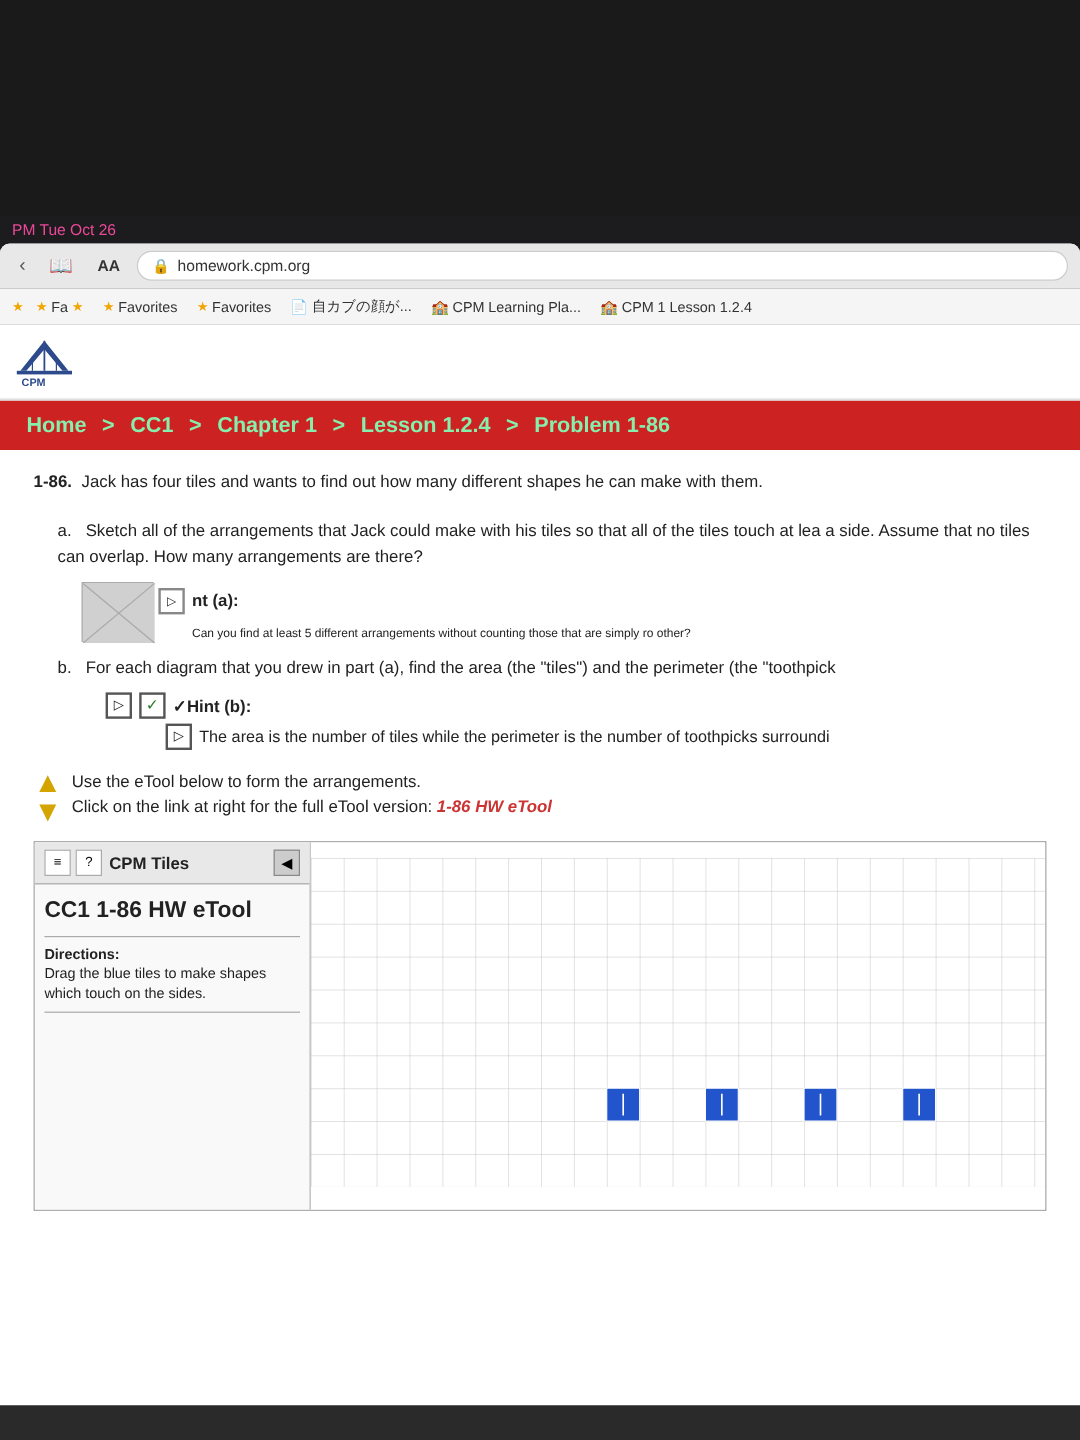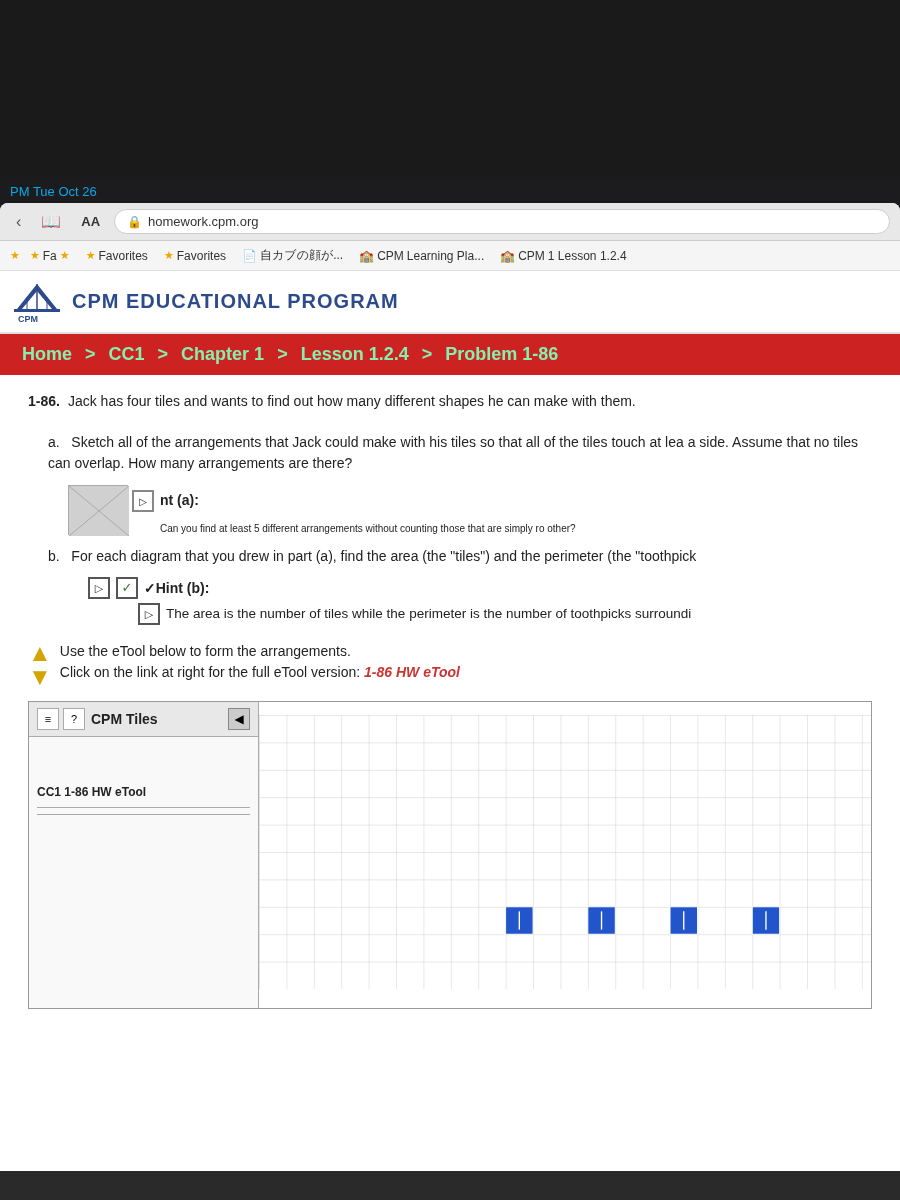--- a/index.html
+++ b/index.html
@@ -19,21 +19,21 @@
     }
 
     
     .browser-wrapper {
       background: #1c1c1e;
       width: 100%;
     }
 
     .status-bar {
       background: #1c1c1e;
-      color: #0ea5e9;
+      color: #ec4899;
       font-size: 13px;
       padding: 4px 10px;
       display: flex;
       align-items: center;
       gap: 8px;
     }
 
     .browser-chrome {
       background: #f0f0f0;
       border-top-left-radius: 8px;
@@ -270,24 +270,23 @@
       font-size: 14px;
       flex: 1;
     }
 
     .etool-panel-body {
       padding: 8px;
       font-size: 13px;
     }
 
     .etool-subtitle {
-      font-size: 12px;
+      font-size: 19px;
       font-weight: bold;
       margin-bottom: 6px;
-      margin-top: 38px;
     }
 
     .etool-divider {
       border: none;
       border-top: 1px solid #aaa;
       margin: 6px 0;
     }
 
     .etool-directions {
       font-size: 12px;
@@ -383,21 +382,20 @@
           <svg viewBox="0 0 50 45" xmlns="http://www.w3.org/2000/svg">
 
             <rect x="2" y="30" width="46" height="3" fill="#2c4a8c"></rect>
             <polygon points="25,5 5,30 10,30 25,12 40,30 45,30" fill="#2c4a8c"></polygon>
             <line x1="25" y1="5" x2="25" y2="30" stroke="#2c4a8c" stroke-width="1.5"></line>
             <line x1="15" y1="18" x2="15" y2="30" stroke="#2c4a8c" stroke-width="1"></line>
             <line x1="35" y1="18" x2="35" y2="30" stroke="#2c4a8c" stroke-width="1"></line>
             <text x="6" y="43" font-size="9" font-weight="bold" fill="#2c4a8c">CPM</text>
           </svg>
         </div>
-        <div class="cpm-title">CPM EDUCATIONAL PROGRAM</div>
       </div>
 
       <div class="breadcrumb-bar">
         <span>
           <span>Home</span>
           <span> &gt; </span>
           <span>CC1</span>
           <span> &gt; </span>
           <span>Chapter 1</span>
           <span> &gt; </span>
@@ -486,20 +484,24 @@
                     <div class="etool-panel-icons">
                       <button class="etool-icon-btn">≡</button>
                       <button class="etool-icon-btn">?</button>
                     </div>
                     <span class="etool-title">CPM Tiles</span>
                     <button class="etool-collapse-btn">◀</button>
                   </div>
                   <div class="etool-panel-body">
                     <div class="etool-subtitle">CC1 1-86 HW eTool</div>
                     <hr class="etool-divider">
+                    <div class="etool-directions">
+                      <strong>Directions:</strong><br>
+                      <span>Drag the blue tiles to make shapes which touch on the sides.</span>
+                    </div>
                     <hr class="etool-divider">
                   </div>
                 </div>
 
                 <div class="etool-grid-area">
                   <svg class="grid-svg" viewBox="0 0 670 300" xmlns="http://www.w3.org/2000/svg">
 
                     <defs>
                       <pattern id="smallGrid" width="30" height="30" patternUnits="userSpaceOnUse">
                         <path d="M 30 0 L 0 0 0 30" fill="none" stroke="#ccc" stroke-width="0.5"></path>

